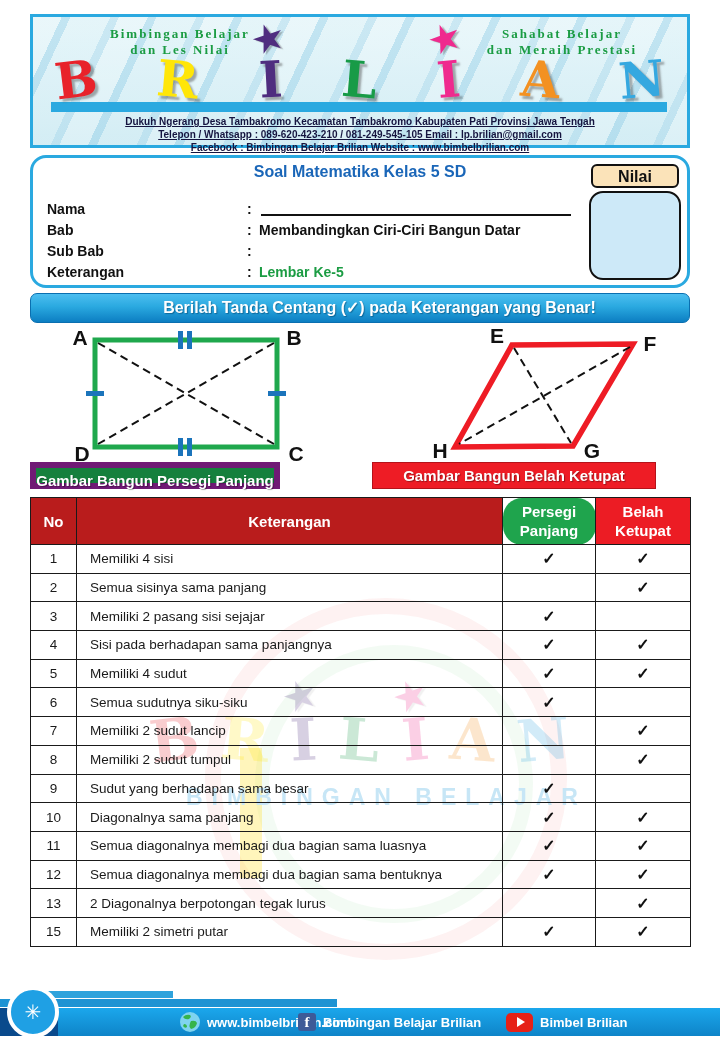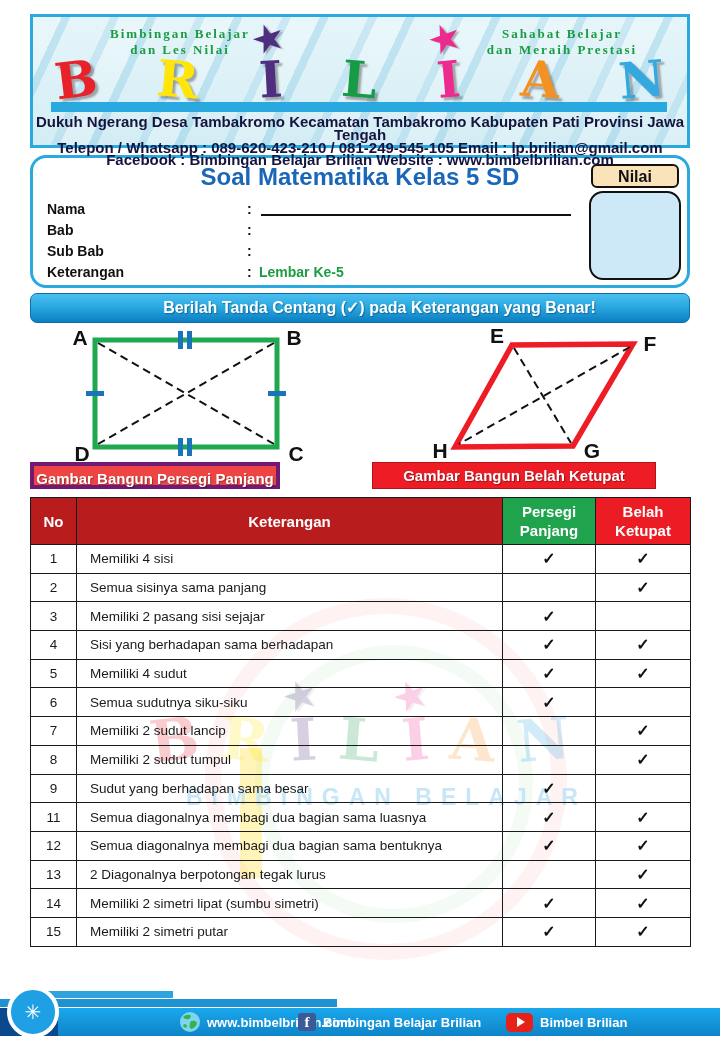--- a/index.html
+++ b/index.html
@@ -19,27 +19,27 @@
     text-shadow:3px 3px 2px rgba(70,70,70,0.45);}
   .logo-letter:nth-child(1){transform:rotate(-7deg);}
   .logo-letter:nth-child(2){transform:rotate(5deg);}
   .logo-letter:nth-child(3){transform:rotate(-3deg);}
   .logo-letter:nth-child(4){transform:rotate(5deg);}
   .logo-letter:nth-child(5){transform:rotate(-5deg);}
   .logo-letter:nth-child(6){transform:rotate(4deg);}
   .logo-letter:nth-child(7){transform:rotate(-5deg);}
   .letter-star{position:absolute;left:-4px;top:-30px;font-size:34px;line-height:34px;text-shadow:2px 2px 1px rgba(70,70,70,0.35);transform:rotate(-15deg);}
   .logo-bar{position:absolute;left:18px;right:20px;top:85px;height:10px;background:#2AA9E0;z-index:1;}
-  .address{position:absolute;left:0;right:0;top:99px;text-align:center;font-weight:bold;font-size:15px;
-    line-height:12.8px;color:#15143F;z-index:3;}
+  .address{position:absolute;left:0;right:0;top:99px;text-align:center;font-weight:bold;font-size:10px;
+    line-height:12.8px;color:#15143F;z-index:3;text-decoration:underline;}
 
   
   .info-box{position:absolute;left:30px;top:155px;width:660px;height:133px;box-sizing:border-box;
     border:3px solid #2AA9E0;border-radius:16px;background:#fff;}
-  .info-title{position:absolute;left:0;right:0;top:5px;text-align:center;font-size:24px;font-weight:bold;color:#1A66B8;}
+  .info-title{position:absolute;left:0;right:0;top:5px;text-align:center;font-size:16px;font-weight:bold;color:#1A66B8;}
   .nilai-label{position:absolute;right:8px;top:6px;width:88px;height:24px;box-sizing:border-box;background:#FBE3B9;
     border:2px solid #111;border-radius:6px;text-align:center;font-weight:bold;font-size:16px;line-height:21px;color:#111;}
   .nilai-box{position:absolute;right:6px;top:33px;width:92px;height:89px;box-sizing:border-box;background:#CDE9F8;
     border:2px solid #111;border-radius:14px;}
   .fields{position:absolute;left:14px;top:40px;right:112px;}
   .field-row{display:flex;height:21px;align-items:center;font-size:14px;font-weight:bold;color:#111;}
   .field-label{width:200px;}
   .field-sep{width:10px;}
   .field-value{margin-left:2px;white-space:nowrap;}
   .field-line{flex:1;border-bottom:2px solid #111;align-self:flex-end;margin:0 4px 3px 4px;height:1px;}
@@ -48,40 +48,40 @@
   
   .banner{position:absolute;left:30px;top:293px;width:660px;height:30px;box-sizing:border-box;border-radius:7px;
     background:linear-gradient(#4CBEF0 0%,#2AA9E0 45%,#0C7EC2 100%);border:1.5px solid #0A6FB0;
     color:#fff;font-weight:bold;font-size:16px;text-align:center;line-height:27px;text-shadow:1px 1px 1px rgba(0,60,100,0.5);padding-left:39px;}
 
   
   .fig-rect{position:absolute;left:60px;top:325px;width:250px;height:140px;}
   .fig-rhombus{position:absolute;left:400px;top:325px;width:290px;height:140px;}
   .fig-caption{position:absolute;top:462px;height:27px;box-sizing:border-box;color:#fff;font-weight:bold;font-size:15px;
     text-align:center;line-height:25px;text-shadow:1px 1px 1px rgba(0,0,0,0.35);}
-  .cap-green{left:30px;width:250px;background:#ef4444;border:4px solid #701a75;}
+  .cap-green{left:30px;width:250px;background:#15803d;border:6px solid #701a75;}
   .cap-red{left:372px;width:284px;background:#EE1C25;border:1px solid #B5121A;}
   svg text{font-family:"Liberation Sans",sans-serif;font-weight:bold;font-size:21px;fill:#111;}
 
   
   .watermark{position:absolute;left:0;top:0;width:720px;height:1040px;z-index:0;pointer-events:none;}
   .wm-ring1{position:absolute;left:205px;top:598px;width:330px;height:330px;border-radius:50%;border:16px solid rgba(236,28,36,0.06);}
   .wm-ring2{position:absolute;left:255px;top:645px;width:250px;height:250px;border-radius:50%;border:14px solid rgba(59,181,74,0.06);}
   .wm-yellow{position:absolute;left:240px;top:748px;width:22px;height:130px;background:rgba(255,226,60,0.35);}
   .wm-letters{position:absolute;left:150px;top:696px;width:420px;height:76px;display:flex;justify-content:space-between;align-items:flex-end;opacity:0.22;}
   .wm-letters .logo-letter{font-size:58px;line-height:64px;text-shadow:none;}
   .wm-letters .letter-star{top:-30px;font-size:36px;}
   .wm-text{position:absolute;left:186px;top:784px;font-size:23px;font-weight:bold;letter-spacing:9px;color:#C7E6F6;}
 
   
   table.qtable{position:absolute;left:30px;top:497px;width:660px;border-collapse:collapse;table-layout:fixed;z-index:1;}
   .qtable td{border:1.5px solid #1A1A1A;box-sizing:border-box;}
   .qtable .head td{height:47px;text-align:center;vertical-align:middle;color:#fff;font-weight:bold;font-size:15px;line-height:19px;}
   .hd-blue{background:#b91c1c;}
-  .hd-green{background:#1FA44D;}
+  .hd-green{background:#1FA44D;border-radius:19px;}
   .hd-red{background:#EC1C24;}
   .c-no{width:46px;text-align:center;font-size:13.5px;color:#1a1a1a;}
   .c-label{width:426px;padding-left:13px;font-size:13.5px;color:#1a1a1a;}
   .c-check{width:93px;text-align:center;font-size:16px;font-weight:bold;color:#111;}
   .trow td{height:28.7px;}
 
   
   .f-stripe1{position:absolute;left:33px;top:991px;width:140px;height:7px;background:#2FA3DC;}
   .f-stripe2{position:absolute;left:0;top:999px;width:337px;height:8px;background:#1E93D3;}
   .f-bar{position:absolute;left:0;top:1008px;width:720px;height:28px;background:linear-gradient(#1BA7EC,#0E84C8);}
@@ -202,20 +202,21 @@
   <div class="nilai-box"></div>
   <div class="fields">
     <div class="field-row">
       <span class="field-label">Nama</span>
       <span class="field-sep">:</span>
       <span class="field-line"></span>
     </div>
     <div class="field-row">
       <span class="field-label">Bab</span>
       <span class="field-sep">:</span>
+      <span class="field-value">Membandingkan Ciri-Ciri Bangun Datar</span>
     </div>
     <div class="field-row">
       <span class="field-label">Sub Bab</span>
       <span class="field-sep">:</span>
     </div>
     <div class="field-row">
       <span class="field-label">Keterangan</span>
       <span class="field-sep">:</span>
       <span class="field-value value-green">Lembar Ke-5</span>
     </div>
@@ -284,21 +285,21 @@
 
   <tr class="trow">
     <td class="c-no">3</td>
     <td class="c-label">Memiliki 2 pasang sisi sejajar</td>
     <td class="c-check">✓</td>
     <td class="c-check"></td>
   </tr>
 
   <tr class="trow">
     <td class="c-no">4</td>
-    <td class="c-label">Sisi yang berhadapan sama berhadapan</td>
+    <td class="c-label">Sisi pada berhadapan sama panjangnya</td>
     <td class="c-check">✓</td>
     <td class="c-check">✓</td>
   </tr>
 
   <tr class="trow">
     <td class="c-no">5</td>
     <td class="c-label">Memiliki 4 sudut</td>
     <td class="c-check">✓</td>
     <td class="c-check">✓</td>
   </tr>
@@ -324,20 +325,26 @@
     <td class="c-check">✓</td>
   </tr>
 
   <tr class="trow">
     <td class="c-no">9</td>
     <td class="c-label">Sudut yang berhadapan sama besar</td>
     <td class="c-check">✓</td>
     <td class="c-check"></td>
   </tr>
 
+  <tr class="trow">
+    <td class="c-no">10</td>
+    <td class="c-label">Diagonalnya sama panjang</td>
+    <td class="c-check">✓</td>
+    <td class="c-check">✓</td>
+  </tr>
 
   <tr class="trow">
     <td class="c-no">11</td>
     <td class="c-label">Semua diagonalnya membagi dua bagian sama luasnya</td>
     <td class="c-check">✓</td>
     <td class="c-check">✓</td>
   </tr>
 
   <tr class="trow">
     <td class="c-no">12</td>
@@ -346,26 +353,20 @@
     <td class="c-check">✓</td>
   </tr>
 
   <tr class="trow">
     <td class="c-no">13</td>
     <td class="c-label">2 Diagonalnya berpotongan tegak lurus</td>
     <td class="c-check"></td>
     <td class="c-check">✓</td>
   </tr>
 
-  <tr class="trow">
-    <td class="c-no">14</td>
-    <td class="c-label">Memiliki 2 simetri lipat (sumbu simetri)</td>
-    <td class="c-check">✓</td>
-    <td class="c-check">✓</td>
-  </tr>
 
   <tr class="trow">
     <td class="c-no">15</td>
     <td class="c-label">Memiliki 2 simetri putar</td>
     <td class="c-check">✓</td>
     <td class="c-check">✓</td>
   </tr>
 </tbody>
 </table>
 

